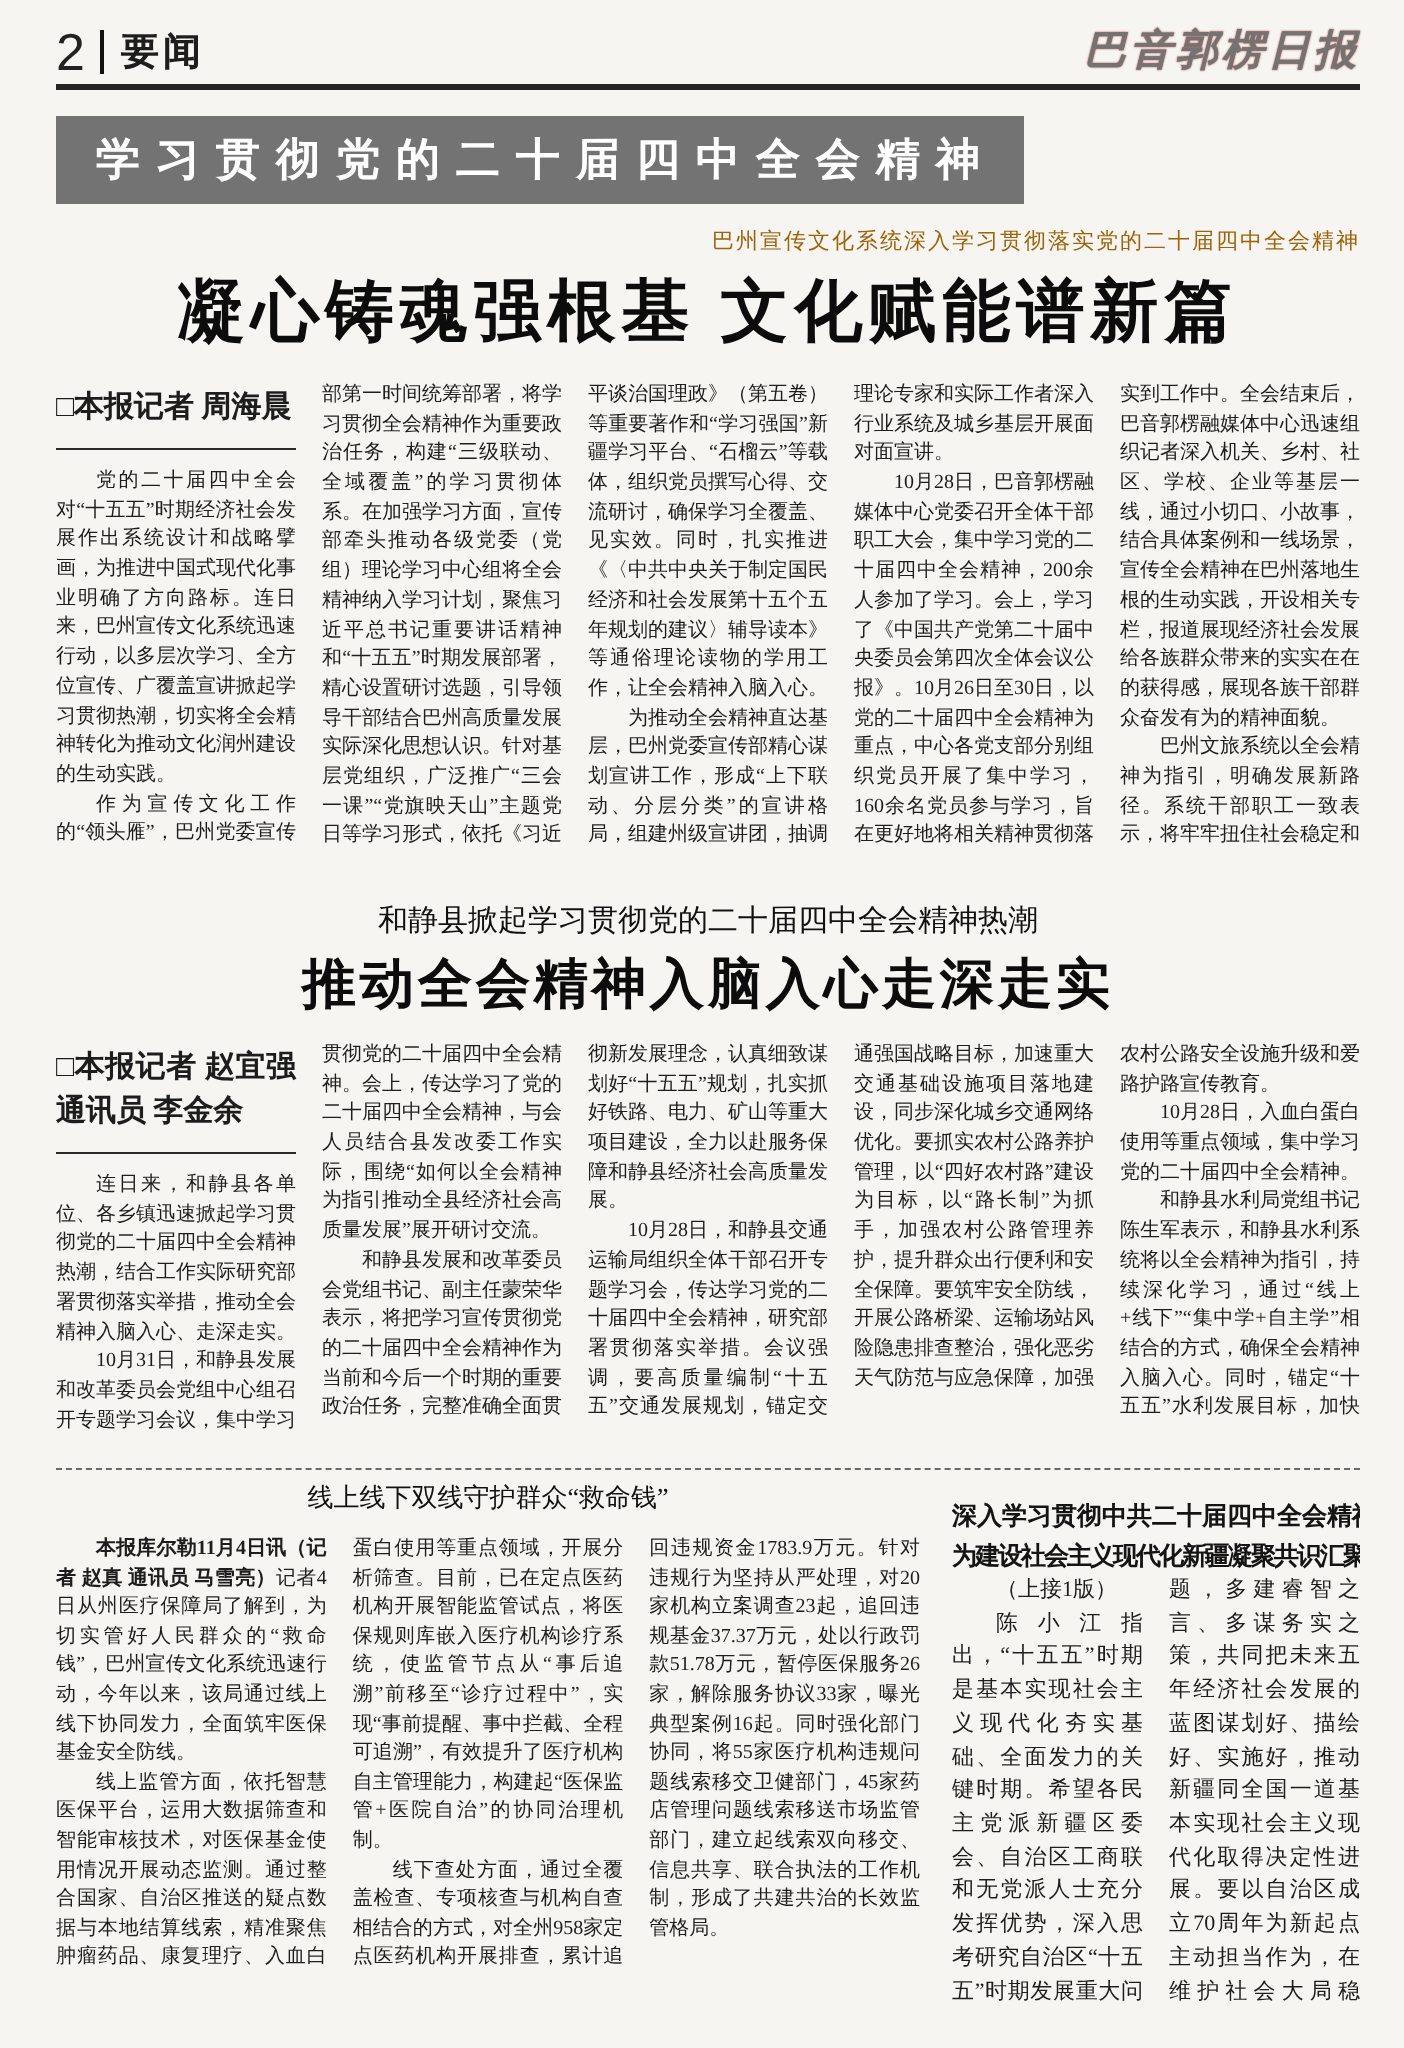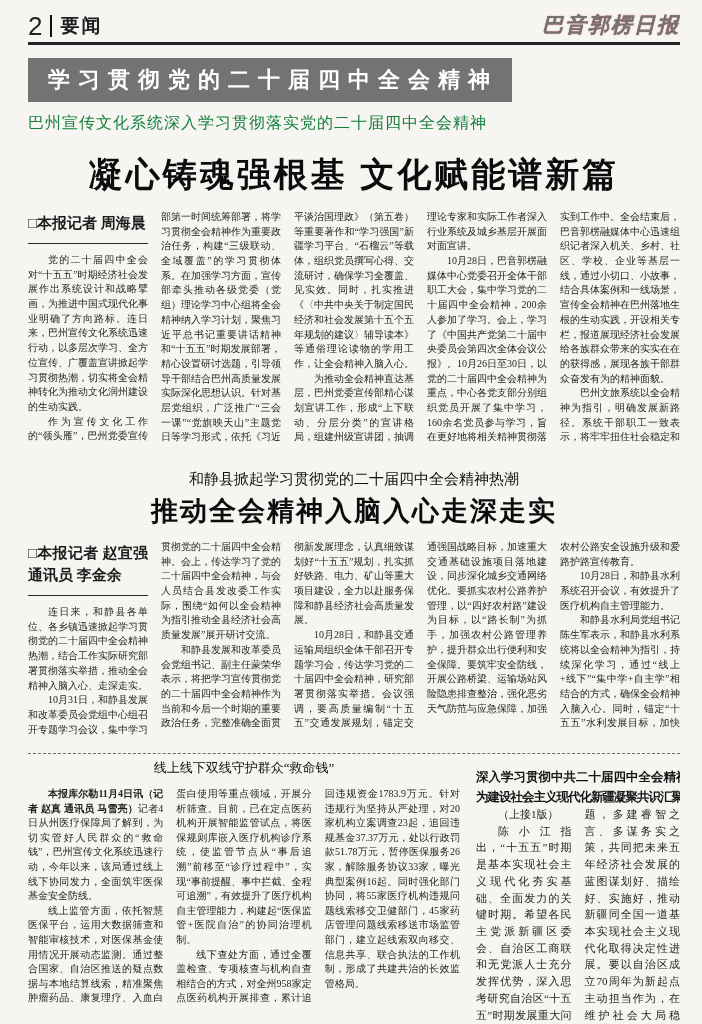--- a/index.html
+++ b/index.html
@@ -12,23 +12,23 @@
   .vbar{display:inline-block;width:2px;height:22px;background:#111;}
   .section-name{font-family:"Liberation Sans",sans-serif;font-weight:bold;font-size:19px;letter-spacing:2px;}
   .hdr-right{display:flex;align-items:flex-end;gap:14px;flex-direction:column;}
   .date-block{font-size:9px;color:#444;line-height:1.5;text-align:left;padding-bottom:2px;}
   .masthead{font-size:21px;font-weight:bold;font-style:italic;color:#737373;letter-spacing:2px;
             text-shadow:0 0 1px #ad322e;}
   .header-rule{border:none;border-top:3px solid #242424;margin:3px 0 0;}
   
   .banner{display:inline-block;background:#737373;color:#fff;font-family:"Liberation Sans",sans-serif;
           font-weight:900;font-size:22px;letter-spacing:8px;padding:7px 14px 7px 20px;margin-top:13px;}
-  .lead-kicker{text-align:left;font-size:16px;letter-spacing:1px;margin-top:11px;color:#15803d;}
+  .lead-kicker{text-align:right;font-size:11px;letter-spacing:1px;margin-top:11px;color:#a16207;}
   .lead-headline{text-align:center;font-family:"Liberation Sans",sans-serif;font-weight:900;
-                 font-size:34px;letter-spacing:3px;margin:18px 0 12px;color:#0c0c0c;}
+                 font-size:34px;letter-spacing:3px;margin:5px 0 12px;color:#0c0c0c;}
   .body-flow{column-gap:13px;overflow:hidden;text-align:justify;}
   .cols5{column-count:5;}
   .cols3{column-count:3;}
   .cols2{column-count:2;}
   .lead-body{height:248px;font-size:10px;line-height:1.47;}
   .byline{font-weight:bold;font-size:15px;border-bottom:1.5px solid #2a2a2a;
           padding:2px 0 9px;margin-bottom:9px;text-indent:0;}
   p.art{margin:0;text-indent:2em;}
   
   .sec2-kicker{text-align:center;font-size:15px;margin-top:12px;color:#111;}
@@ -85,21 +85,21 @@
 
   <section>
     <div class="sec2-kicker">和静县掀起学习贯彻党的二十届四中全会精神热潮</div>
     <h2 class="sec2-headline">推动全会精神入脑入心走深走实</h2>
     <div class="body-flow cols5 sec2-body">
       <div class="byline">□本报记者 赵宜强 通讯员 李金余</div>
       <p class="art">连日来，和静县各单位、各乡镇迅速掀起学习贯彻党的二十届四中全会精神热潮，结合工作实际研究部署贯彻落实举措，推动全会精神入脑入心、走深走实。</p>
       <p class="art">10月31日，和静县发展和改革委员会党组中心组召开专题学习会议，集中学习贯彻党的二十届四中全会精神。会上，传达学习了党的二十届四中全会精神，与会人员结合县发改委工作实际，围绕“如何以全会精神为指引推动全县经济社会高质量发展”展开研讨交流。</p>
       <p class="art">和静县发展和改革委员会党组书记、副主任蒙荣华表示，将把学习宣传贯彻党的二十届四中全会精神作为当前和今后一个时期的重要政治任务，完整准确全面贯彻新发展理念，认真细致谋划好“十五五”规划，扎实抓好铁路、电力、矿山等重大项目建设，全力以赴服务保障和静县经济社会高质量发展。</p>
       <p class="art">10月28日，和静县交通运输局组织全体干部召开专题学习会，传达学习党的二十届四中全会精神，研究部署贯彻落实举措。会议强调，要高质量编制“十五五”交通发展规划，锚定交通强国战略目标，加速重大交通基础设施项目落地建设，同步深化城乡交通网络优化。要抓实农村公路养护管理，以“四好农村路”建设为目标，以“路长制”为抓手，加强农村公路管理养护，提升群众出行便利和安全保障。要筑牢安全防线，开展公路桥梁、运输场站风险隐患排查整治，强化恶劣天气防范与应急保障，加强农村公路安全设施升级和爱路护路宣传教育。</p>
-      <p class="art">10月28日，和静县水利系统召开会议，有效提升了医疗机构自主管理能力。</p>
+      <p class="art">10月28日，入血白蛋白使用等重点领域，集中学习党的二十届四中全会精神。</p>
       <p class="art">和静县水利局党组书记陈生军表示，和静县水利系统将以全会精神为指引，持续深化学习，通过“线上+线下”“集中学+自主学”相结合的方式，确保全会精神入脑入心。同时，锚定“十五五”水利发展目标，加快推进农村饮水安全巩固提升、中小型水库除险加固、智慧水利平台建设等民生工程，以实干筑牢水安全屏障，为和静县乡村振兴、生态保护和经济社会高质量发展提供坚实水利支撑。</p>
 
     </div>
   </section>
 
   <hr class="dashed-rule">
 
   <section class="bottom">
 
     <div class="bottom-left">

